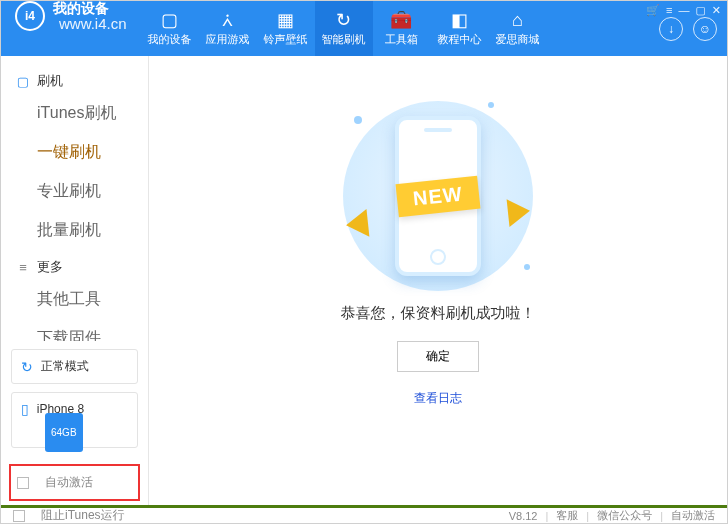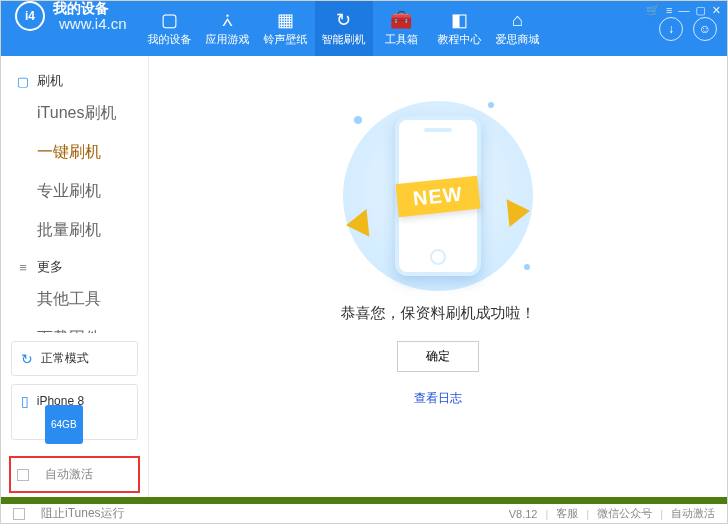--- a/index.html
+++ b/index.html
@@ -60,21 +60,21 @@
   .ribbon { position: absolute; z-index: 2; background: #ffcc33; color: #fff; font-weight: 800; font-size: 20px; padding: 5px 16px; transform: rotate(-6deg); box-shadow: 0 3px 6px rgba(0,0,0,0.12); letter-spacing: 1px; }
   .ribbon-tail-l, .ribbon-tail-r { position: absolute; width: 0; height: 0; z-index: 1; }
   .ribbon-tail-l { left: 18px; bottom: 58px; border-top: 14px solid transparent; border-bottom: 14px solid transparent; border-right: 22px solid #f0b81a; transform: rotate(-6deg); }
   .ribbon-tail-r { right: 18px; bottom: 70px; border-top: 14px solid transparent; border-bottom: 14px solid transparent; border-left: 22px solid #f0b81a; transform: rotate(-6deg); }
 
   .success-text { margin-top: 8px; font-size: 15px; color: #333; }
   .ok-btn { margin-top: 18px; border: 1px solid #ccc; background: #fff; padding: 6px 28px; font-size: 12px; cursor: pointer; }
   .log-link { margin-top: 18px; font-size: 12px; color: #1d4ed8; cursor: pointer; }
 
   
-  .footer { height: 26px; border-top: 7px solid #4d7c0f; display: flex; align-items: center; padding: 0 12px; font-size: 11px; color: #888; }
+  .footer { height: 18px; border-top: 3px solid #4d7c0f; display: flex; align-items: center; padding: 0 12px; font-size: 11px; color: #888; }
   .footer .cb-line { color: #888; }
   .footer-spacer { flex: 1; }
   .footer .sep { margin: 0 8px; color: #ccc; }
 </style>
 </head>
 <body>
 
 <div class="window">
 
   <div class="header">

